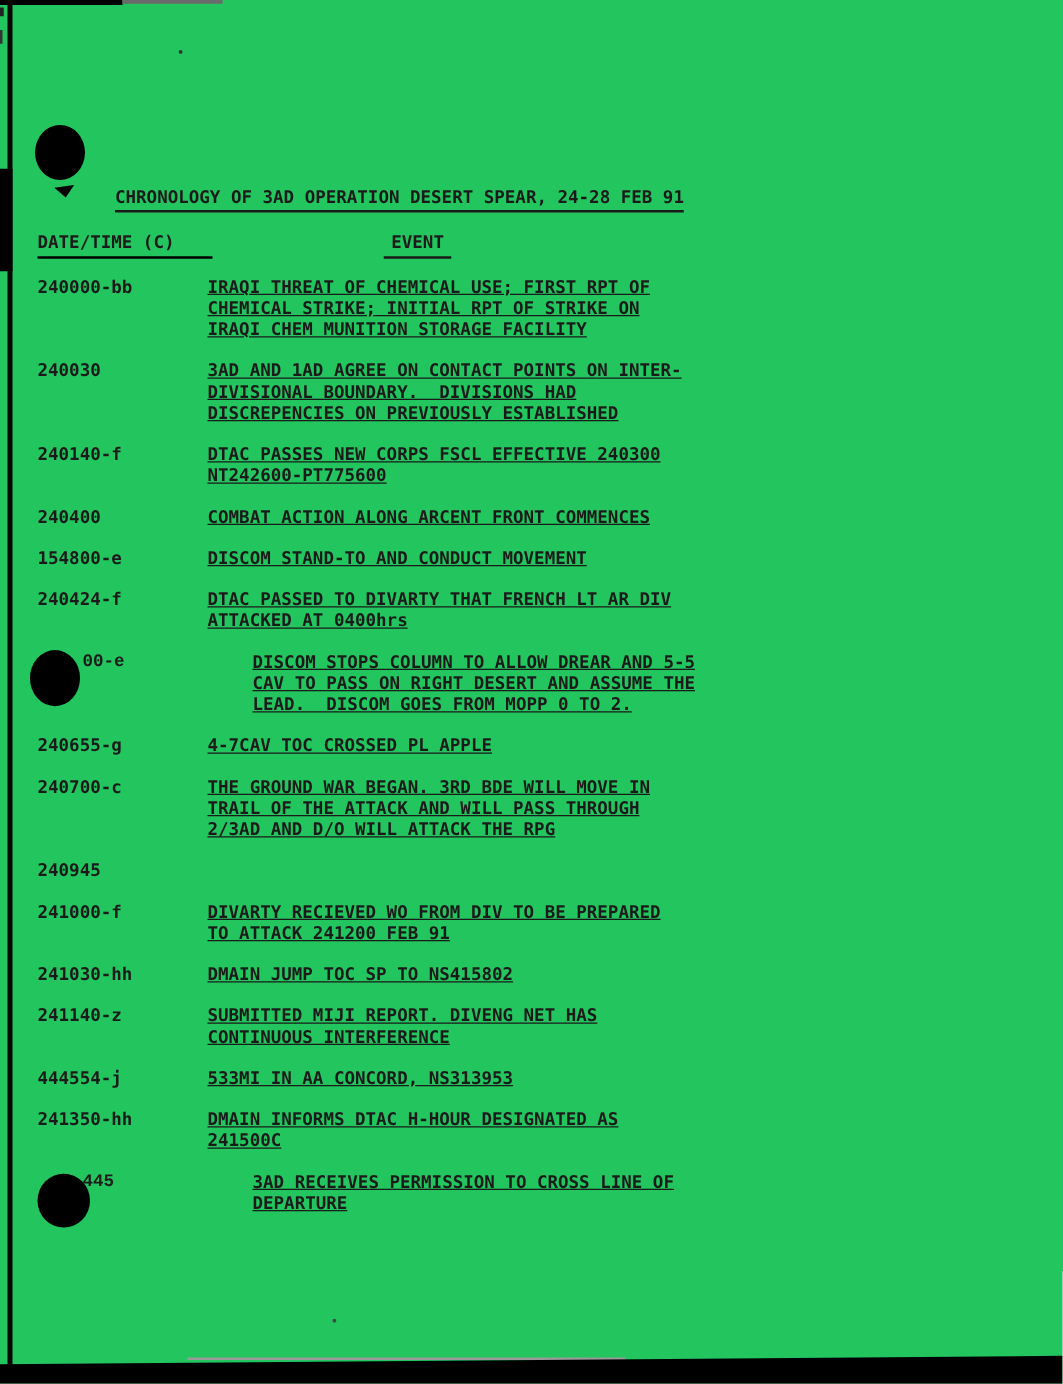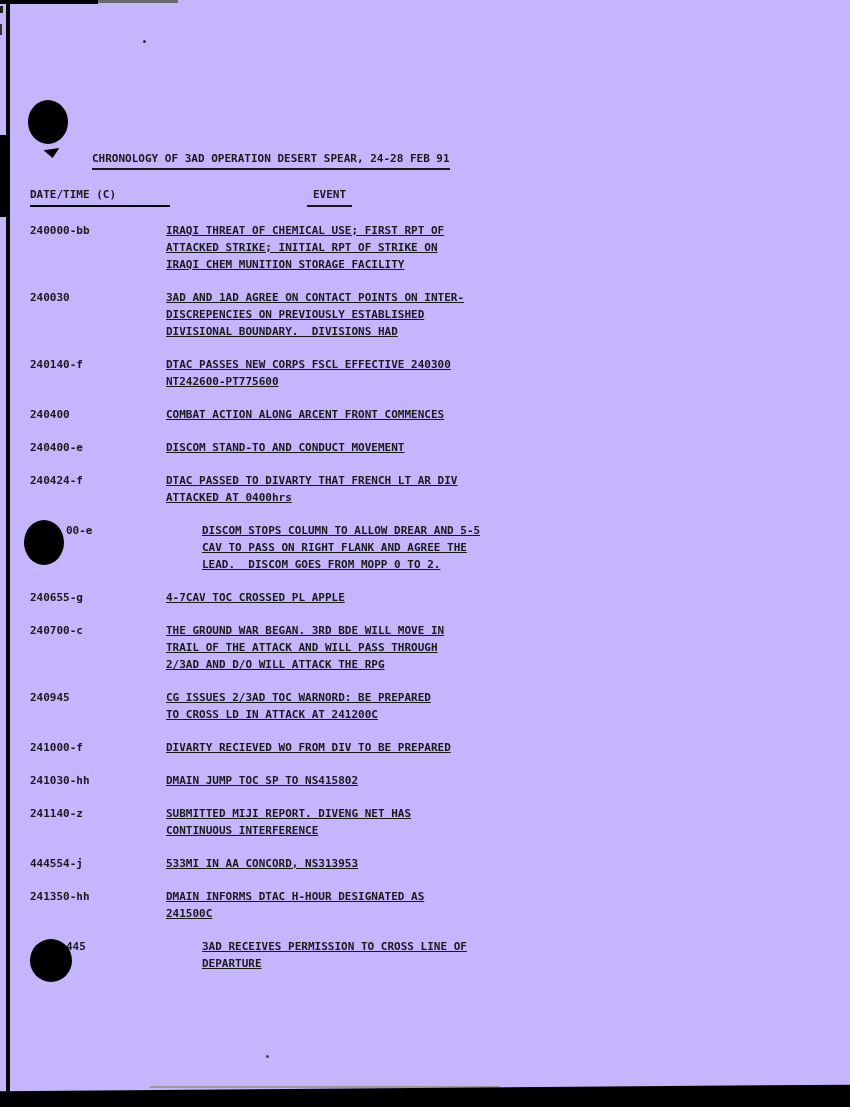--- a/index.html
+++ b/index.html
@@ -1,24 +1,24 @@
 <!DOCTYPE html>
 <html><head>
 <meta charset="utf-8">
 <style>
   html, body { margin: 0; padding: 0; background: #e8e8e8; }
   .page {
     position: relative;
     width: 850px;
     height: 1107px;
-    background: #c4b5fd;
+    background: #22c55e;
     overflow: hidden;
     font-family: "DejaVu Sans Mono", "Liberation Mono", monospace;
     font-weight: bold;
-    font-size: 11px;
+    font-size: 14px;
     line-height: 17px;
     color: #1a1a1a;
   }
 
   
   .edge-left        { position: absolute; left: 6px;  top: 0;      width: 4px;  height: 1092px; background: #060606; }
   .edge-left-wide   { position: absolute; left: 0;    top: 135px;  width: 10px; height: 82px;   background: #000; }
   .edge-left-dash1  { position: absolute; left: 0;    top: 6px;    width: 3px;  height: 7px;    background: #222; }
   .edge-left-dash2  { position: absolute; left: 0;    top: 24px;   width: 2px;  height: 11px;   background: #333; }
   .edge-top-dark    { position: absolute; left: 0;    top: 0;      width: 98px; height: 4px;    background: #000; }
@@ -67,21 +67,21 @@
     margin-left: 137px;
     padding: 0 6px 2px 6px;
     border-bottom: 2px solid #1a1a1a;
     white-space: pre;
   }
 
   .rows { margin-top: 15px; }
   .row  { display: flex; margin-bottom: 16px; }
   .row .date  { width: 136px; flex: 0 0 136px; white-space: pre; }
   .row .event { white-space: pre; text-decoration: underline; }
-  .row.occluded .date { padding-left: 36px; }
+  .row.occluded .date { padding-left: 36px; font-family: Liberation Mono, monospace; }
 </style>
 </head>
 <body>
 
 <div class="page">
 
   <div class="edge-left"></div>
   <div class="edge-left-wide"></div>
   <div class="edge-left-dash1"></div>
   <div class="edge-left-dash2"></div>
@@ -103,71 +103,70 @@
     </div>
 
     <div class="head-row">
       <span class="head-date">DATE/TIME (C)</span>
       <span class="head-event">EVENT</span>
     </div>
 
     <div class="rows" id="rows">
     <div class="row">
       <div class="date">240000-bb</div>
-      <div class="event"><div>IRAQI THREAT OF CHEMICAL USE; FIRST RPT OF</div><div>ATTACKED STRIKE; INITIAL RPT OF STRIKE ON</div><div>IRAQI CHEM MUNITION STORAGE FACILITY</div></div>
+      <div class="event"><div>IRAQI THREAT OF CHEMICAL USE; FIRST RPT OF</div><div>CHEMICAL STRIKE; INITIAL RPT OF STRIKE ON</div><div>IRAQI CHEM MUNITION STORAGE FACILITY</div></div>
     </div>
 
     <div class="row">
       <div class="date">240030</div>
-      <div class="event"><div>3AD AND 1AD AGREE ON CONTACT POINTS ON INTER-</div><div>DISCREPENCIES ON PREVIOUSLY ESTABLISHED</div><div>DIVISIONAL BOUNDARY.  DIVISIONS HAD</div></div>
+      <div class="event"><div>3AD AND 1AD AGREE ON CONTACT POINTS ON INTER-</div><div>DIVISIONAL BOUNDARY.  DIVISIONS HAD</div><div>DISCREPENCIES ON PREVIOUSLY ESTABLISHED</div></div>
     </div>
 
     <div class="row">
       <div class="date">240140-f</div>
       <div class="event"><div>DTAC PASSES NEW CORPS FSCL EFFECTIVE 240300</div><div>NT242600-PT775600</div></div>
     </div>
 
     <div class="row">
       <div class="date">240400</div>
       <div class="event"><div>COMBAT ACTION ALONG ARCENT FRONT COMMENCES</div></div>
     </div>
 
     <div class="row">
-      <div class="date">240400-e</div>
+      <div class="date">154800-e</div>
       <div class="event"><div>DISCOM STAND-TO AND CONDUCT MOVEMENT</div></div>
     </div>
 
     <div class="row">
       <div class="date">240424-f</div>
       <div class="event"><div>DTAC PASSED TO DIVARTY THAT FRENCH LT AR DIV</div><div>ATTACKED AT 0400hrs</div></div>
     </div>
 
     <div class="row occluded">
       <div class="date">00-e</div>
-      <div class="event"><div>DISCOM STOPS COLUMN TO ALLOW DREAR AND 5-5</div><div>CAV TO PASS ON RIGHT FLANK AND AGREE THE</div><div>LEAD.  DISCOM GOES FROM MOPP 0 TO 2.</div></div>
+      <div class="event"><div>DISCOM STOPS COLUMN TO ALLOW DREAR AND 5-5</div><div>CAV TO PASS ON RIGHT DESERT AND ASSUME THE</div><div>LEAD.  DISCOM GOES FROM MOPP 0 TO 2.</div></div>
     </div>
 
     <div class="row">
       <div class="date">240655-g</div>
       <div class="event"><div>4-7CAV TOC CROSSED PL APPLE</div></div>
     </div>
 
     <div class="row">
       <div class="date">240700-c</div>
       <div class="event"><div>THE GROUND WAR BEGAN. 3RD BDE WILL MOVE IN</div><div>TRAIL OF THE ATTACK AND WILL PASS THROUGH</div><div>2/3AD AND D/O WILL ATTACK THE RPG</div></div>
     </div>
 
     <div class="row">
       <div class="date">240945</div>
-      <div class="event"><div>CG ISSUES 2/3AD TOC WARNORD: BE PREPARED</div><div>TO CROSS LD IN ATTACK AT 241200C</div></div>
     </div>
 
     <div class="row">
       <div class="date">241000-f</div>
-      <div class="event"><div>DIVARTY RECIEVED WO FROM DIV TO BE PREPARED</div></div>
+      <div class="event"><div>DIVARTY RECIEVED WO FROM DIV TO BE PREPARED</div><div>TO ATTACK 241200 FEB 91</div></div>
     </div>
 
     <div class="row">
       <div class="date">241030-hh</div>
       <div class="event"><div>DMAIN JUMP TOC SP TO NS415802</div></div>
     </div>
 
     <div class="row">
       <div class="date">241140-z</div>
       <div class="event"><div>SUBMITTED MIJI REPORT. DIVENG NET HAS</div><div>CONTINUOUS INTERFERENCE</div></div>

